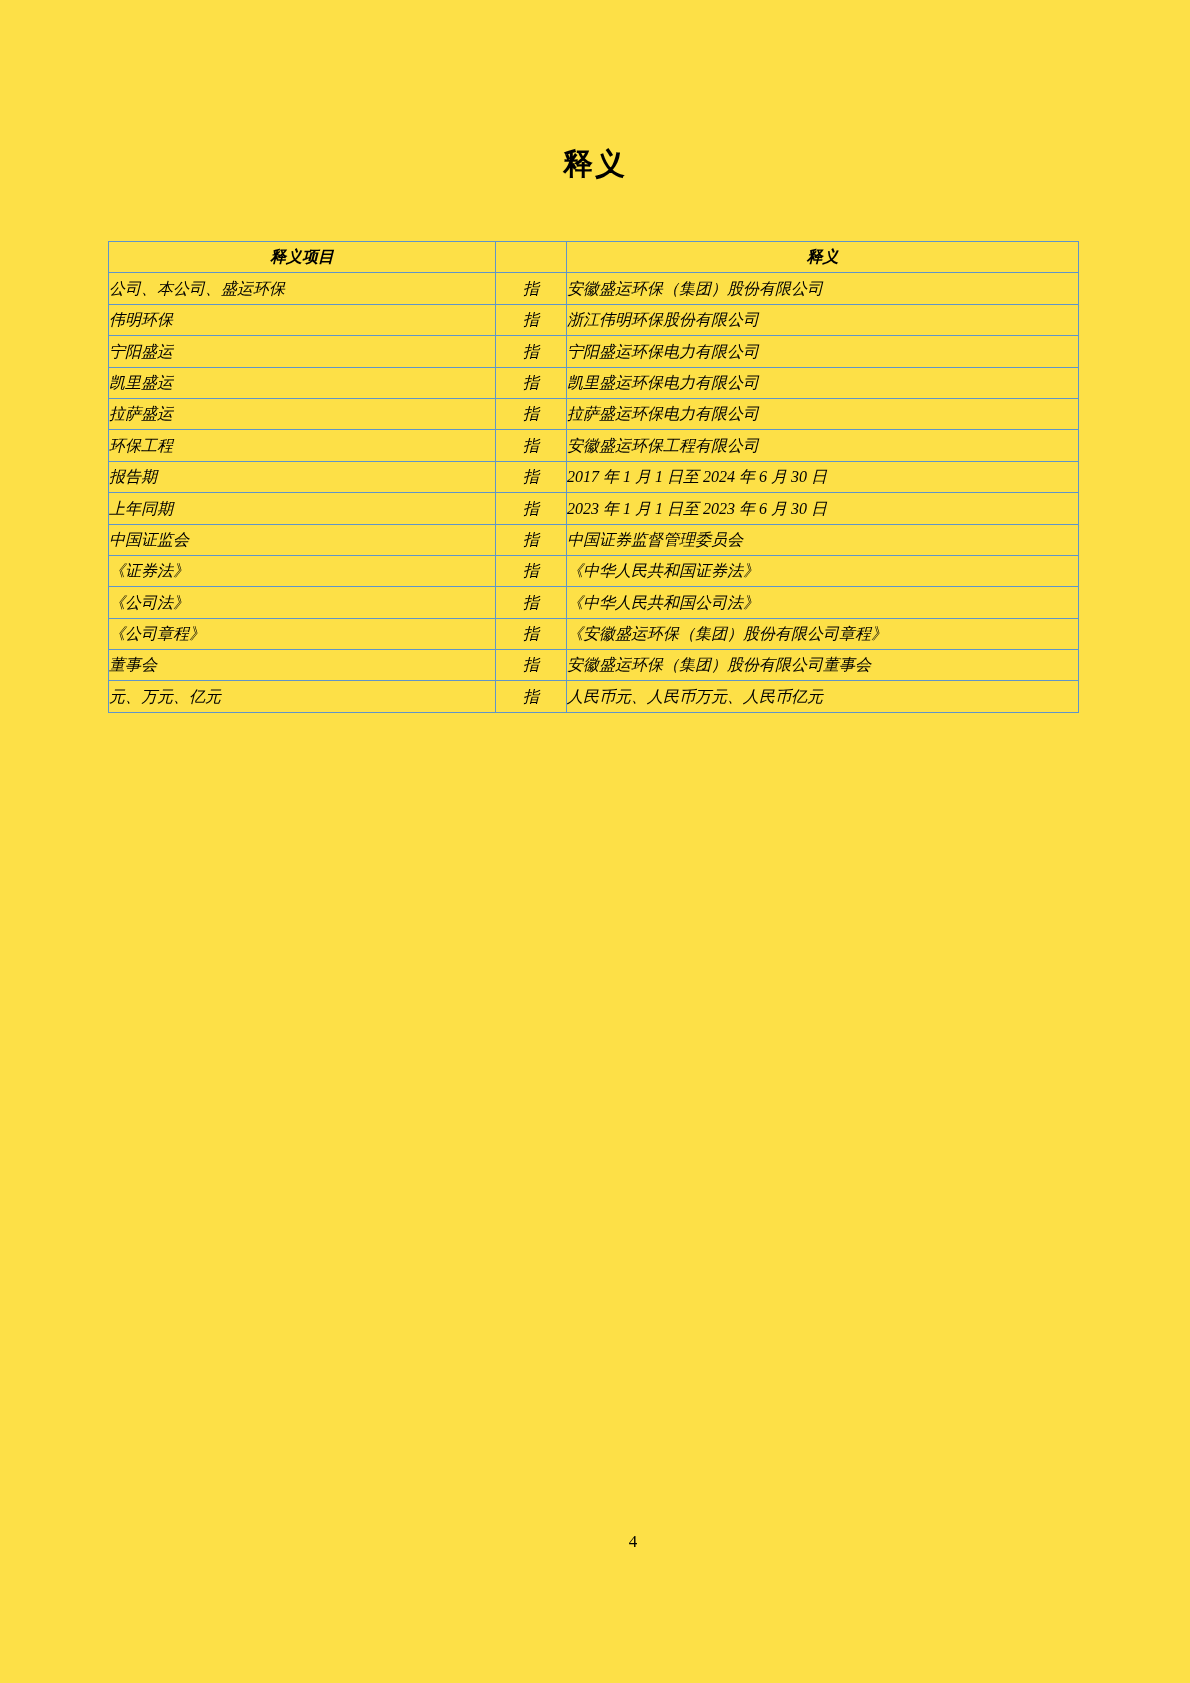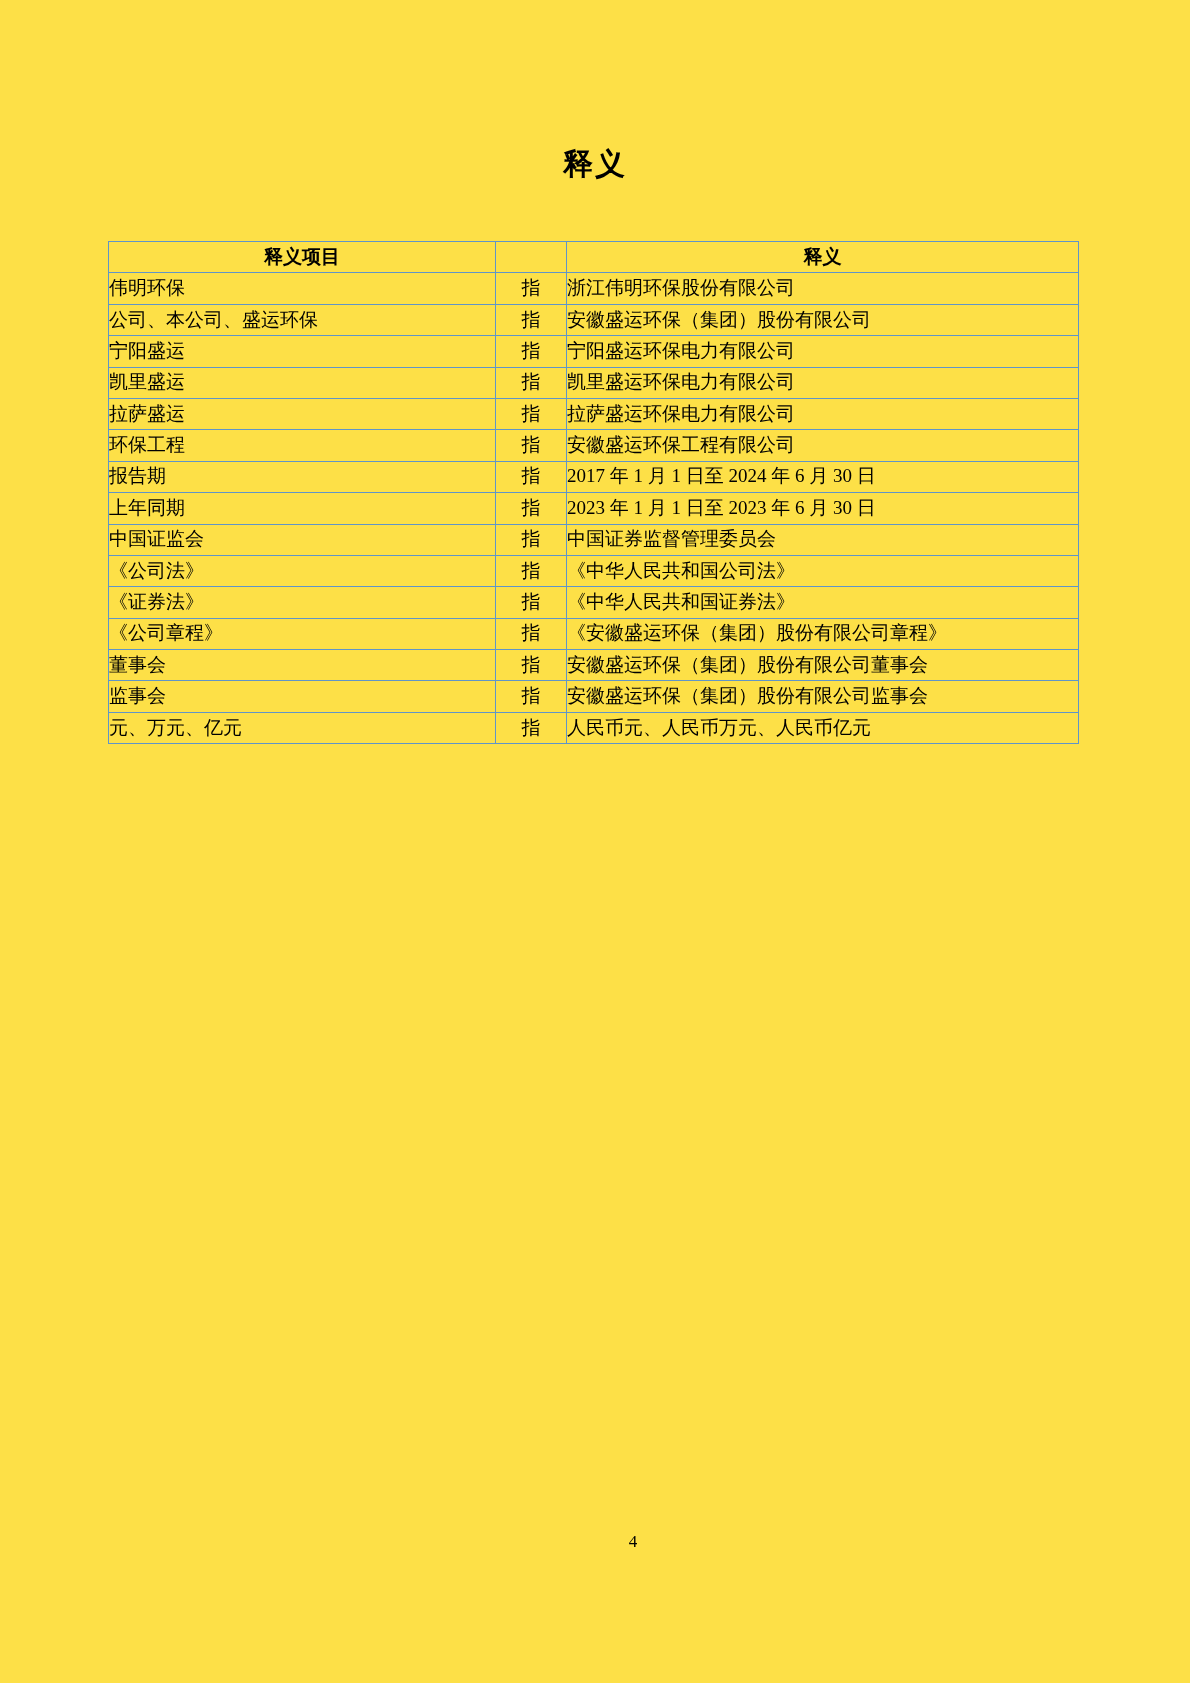--- a/index.html
+++ b/index.html
@@ -37,25 +37,26 @@
     table-layout: fixed;
   }
   table.deftable col.c-term { width: 387px; }
   table.deftable col.c-ref  { width: 71px;  }
   table.deftable col.c-def  { width: 512px; }
   table.deftable th,
   table.deftable td {
     border: 1.5px solid #6095c8;
     height: 30.4px;
     padding: 0;
-    font-size: 19px;
+    font-size: 16px;
     line-height: 1.1;
     vertical-align: middle;
     overflow: hidden;
     white-space: nowrap;
+    font-style: italic;
   }
   table.deftable th {
     font-weight: bold;
     text-align: center;
   }
   td.cell-term {
     text-align: left;
     padding-left: 16px;
     padding-right: 4px;
   }
@@ -91,28 +92,28 @@
     </colgroup>
     <thead>
       <tr>
         <th>释义项目</th>
         <th></th>
         <th>释义</th>
       </tr>
     </thead>
     <tbody>
         <tr>
+      <td class="cell-term">公司、本公司、盛运环保</td>
+      <td class="cell-ref">指</td>
+      <td class="cell-def">安徽盛运环保（集团）股份有限公司</td>
+    </tr>
+        <tr>
       <td class="cell-term">伟明环保</td>
       <td class="cell-ref">指</td>
       <td class="cell-def">浙江伟明环保股份有限公司</td>
-    </tr>
-        <tr>
-      <td class="cell-term">公司、本公司、盛运环保</td>
-      <td class="cell-ref">指</td>
-      <td class="cell-def">安徽盛运环保（集团）股份有限公司</td>
     </tr>
         <tr>
       <td class="cell-term">宁阳盛运</td>
       <td class="cell-ref">指</td>
       <td class="cell-def">宁阳盛运环保电力有限公司</td>
     </tr>
         <tr>
       <td class="cell-term">凯里盛运</td>
       <td class="cell-ref">指</td>
       <td class="cell-def">凯里盛运环保电力有限公司</td>
@@ -136,43 +137,38 @@
       <td class="cell-term">上年同期</td>
       <td class="cell-ref">指</td>
       <td class="cell-def">2023 年 1 月 1 日至 2023 年 6 月 30 日</td>
     </tr>
         <tr>
       <td class="cell-term">中国证监会</td>
       <td class="cell-ref">指</td>
       <td class="cell-def">中国证券监督管理委员会</td>
     </tr>
         <tr>
+      <td class="cell-term">《证券法》</td>
+      <td class="cell-ref">指</td>
+      <td class="cell-def">《中华人民共和国证券法》</td>
+    </tr>
+        <tr>
       <td class="cell-term">《公司法》</td>
       <td class="cell-ref">指</td>
       <td class="cell-def">《中华人民共和国公司法》</td>
-    </tr>
-        <tr>
-      <td class="cell-term">《证券法》</td>
-      <td class="cell-ref">指</td>
-      <td class="cell-def">《中华人民共和国证券法》</td>
     </tr>
         <tr>
       <td class="cell-term">《公司章程》</td>
       <td class="cell-ref">指</td>
       <td class="cell-def">《安徽盛运环保（集团）股份有限公司章程》</td>
     </tr>
         <tr>
       <td class="cell-term">董事会</td>
       <td class="cell-ref">指</td>
       <td class="cell-def">安徽盛运环保（集团）股份有限公司董事会</td>
-    </tr>
-        <tr>
-      <td class="cell-term">监事会</td>
-      <td class="cell-ref">指</td>
-      <td class="cell-def">安徽盛运环保（集团）股份有限公司监事会</td>
     </tr>
         <tr>
       <td class="cell-term">元、万元、亿元</td>
       <td class="cell-ref">指</td>
       <td class="cell-def">人民币元、人民币万元、人民币亿元</td>
     </tr>
       </tbody>
   </table>
 
   <div class="page-number">4</div>

